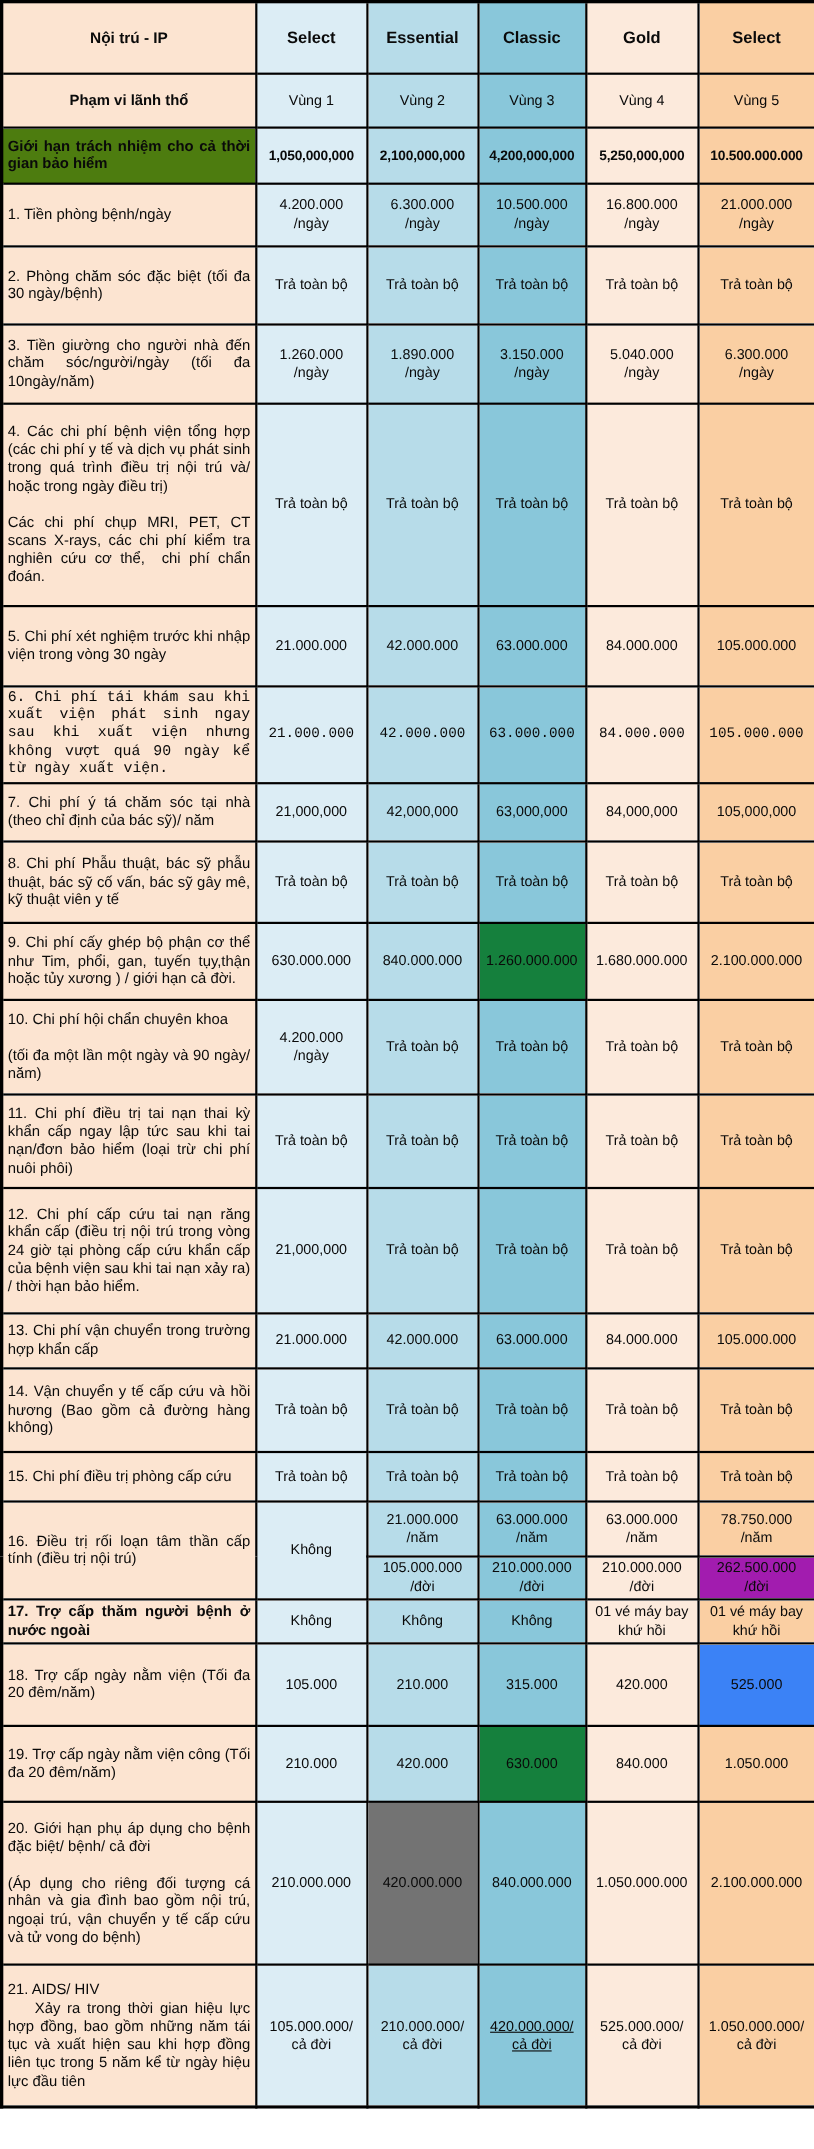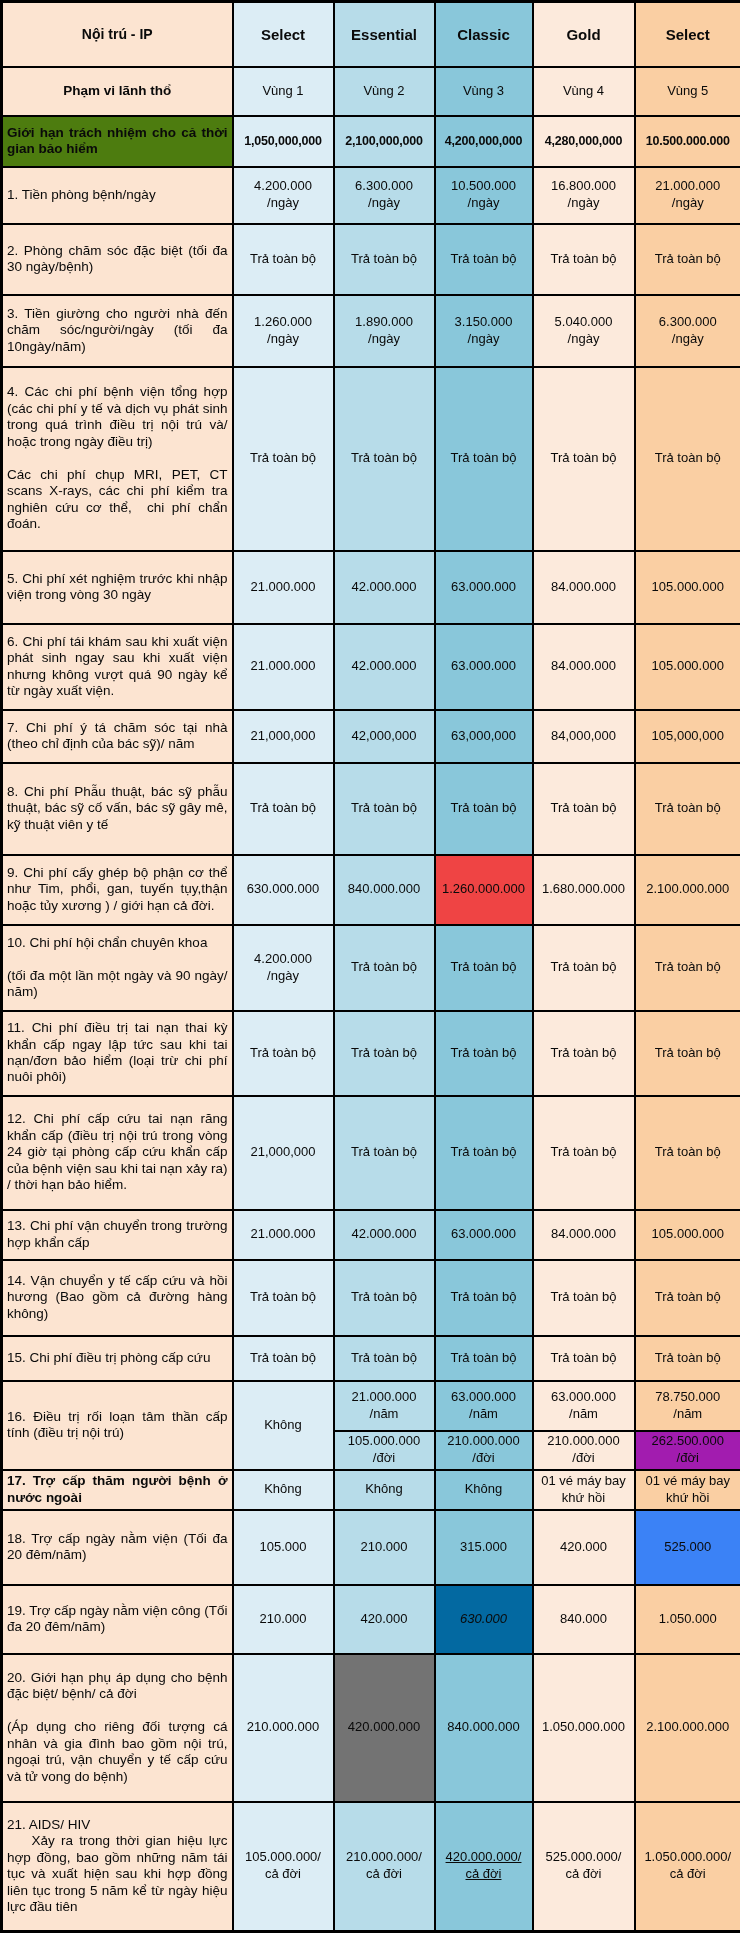--- a/index.html
+++ b/index.html
@@ -43,21 +43,21 @@
         <td class="val" style="background: rgb(183, 220, 233);">Vùng 2</td>
         <td class="val" style="background: rgb(137, 199, 218);">Vùng 3</td>
         <td class="val" style="background: rgb(252, 234, 220);">Vùng 4</td>
         <td class="val" style="background: rgb(250, 207, 163);">Vùng 5</td>
       </tr>
       <tr style="height: 51px;">
         <td class="label-col limit-label" style="background: #4d7c0f;">Giới hạn trách nhiệm cho cả thời gian bảo hiểm</td>
         <td class="val limit" style="background: rgb(220, 237, 245);">1,050,000,000</td>
         <td class="val limit" style="background: rgb(183, 220, 233);">2,100,000,000</td>
         <td class="val limit" style="background: rgb(137, 199, 218);">4,200,000,000</td>
-        <td class="val limit" style="background: rgb(252, 234, 220);">4,280,000,000</td>
+        <td class="val limit" style="background: rgb(252, 234, 220);">5,250,000,000</td>
         <td class="val limit" style="background: rgb(250, 207, 163);">10.500.000.000</td>
       </tr>
       <tr style="height: 57px;">
         <td class="label-col" style="background: rgb(252, 228, 209);">1. Tiền phòng bệnh/ngày</td>
         <td class="val" style="background: rgb(220, 237, 245);">4.200.000
 /ngày</td>
         <td class="val" style="background: rgb(183, 220, 233);">6.300.000
 /ngày</td>
         <td class="val" style="background: rgb(137, 199, 218);">10.500.000
 /ngày</td>
@@ -98,49 +98,49 @@
         <td class="val" style="background: rgb(250, 207, 163);">Trả toàn bộ</td>
       </tr>
       <tr style="height: 73px;">
         <td class="label-col" style="background: rgb(252, 228, 209);">5. Chi phí xét nghiệm trước khi nhập viện trong vòng 30 ngày</td>
         <td class="val" style="background: rgb(220, 237, 245);">21.000.000</td>
         <td class="val" style="background: rgb(183, 220, 233);">42.000.000</td>
         <td class="val" style="background: rgb(137, 199, 218);">63.000.000</td>
         <td class="val" style="background: rgb(252, 234, 220);">84.000.000</td>
         <td class="val" style="background: rgb(250, 207, 163);">105.000.000</td>
       </tr>
-      <tr style="height: 86px;">
+      <tr style="height: 86px; font-family: Liberation Mono, monospace;">
         <td class="label-col" style="background: rgb(252, 228, 209);">6. Chi phí tái khám sau khi xuất viện phát sinh ngay sau khi xuất viện nhưng không vượt quá 90 ngày kể từ ngày xuất viện.</td>
         <td class="val" style="background: rgb(220, 237, 245);">21.000.000</td>
         <td class="val" style="background: rgb(183, 220, 233);">42.000.000</td>
         <td class="val" style="background: rgb(137, 199, 218);">63.000.000</td>
         <td class="val" style="background: rgb(252, 234, 220);">84.000.000</td>
         <td class="val" style="background: rgb(250, 207, 163);">105.000.000</td>
       </tr>
       <tr style="height: 53px;">
         <td class="label-col" style="background: rgb(252, 228, 209);">7. Chi phí ý tá chăm sóc tại nhà (theo chỉ định của bác sỹ)/ năm</td>
         <td class="val" style="background: rgb(220, 237, 245);">21,000,000</td>
         <td class="val" style="background: rgb(183, 220, 233);">42,000,000</td>
         <td class="val" style="background: rgb(137, 199, 218);">63,000,000</td>
         <td class="val" style="background: rgb(252, 234, 220);">84,000,000</td>
         <td class="val" style="background: rgb(250, 207, 163);">105,000,000</td>
       </tr>
-      <tr style="height: 92px;">
+      <tr style="height: 74px;">
         <td class="label-col" style="background: rgb(252, 228, 209);">8. Chi phí Phẫu thuật, bác sỹ phẫu thuật, bác sỹ cố vấn, bác sỹ gây mê, kỹ thuật viên y tế</td>
         <td class="val" style="background: rgb(220, 237, 245);">Trả toàn bộ</td>
         <td class="val" style="background: rgb(183, 220, 233);">Trả toàn bộ</td>
         <td class="val" style="background: rgb(137, 199, 218);">Trả toàn bộ</td>
         <td class="val" style="background: rgb(252, 234, 220);">Trả toàn bộ</td>
         <td class="val" style="background: rgb(250, 207, 163);">Trả toàn bộ</td>
       </tr>
       <tr style="height: 70px;">
         <td class="label-col" style="background: rgb(252, 228, 209);">9. Chi phí cấy ghép bộ phận cơ thể như Tim, phổi, gan, tuyến tụy,thận hoặc tủy xương ) / giới hạn cả đời.</td>
         <td class="val" style="background: rgb(220, 237, 245);">630.000.000</td>
         <td class="val" style="background: rgb(183, 220, 233);">840.000.000</td>
-        <td class="val" style="background: #ef4444;">1.260.000.000</td>
+        <td class="val" style="background: #15803d;">1.260.000.000</td>
         <td class="val" style="background: rgb(252, 234, 220);">1.680.000.000</td>
         <td class="val" style="background: rgb(250, 207, 163);">2.100.000.000</td>
       </tr>
       <tr style="height: 86px;">
         <td class="label-col" style="background: rgb(252, 228, 209);">10. Chi phí hội chẩn chuyên khoa
 
 (tối đa một lần một ngày và 90 ngày/ năm)</td>
         <td class="val" style="background: rgb(220, 237, 245);">4.200.000
 /ngày</td>
         <td class="val" style="background: rgb(183, 220, 233);">Trả toàn bộ</td>
@@ -225,21 +225,21 @@
         <td class="val" style="background: rgb(220, 237, 245);">105.000</td>
         <td class="val" style="background: rgb(183, 220, 233);">210.000</td>
         <td class="val" style="background: rgb(137, 199, 218);">315.000</td>
         <td class="val" style="background: rgb(252, 234, 220);">420.000</td>
         <td class="val" style="background: #3b82f6;">525.000</td>
       </tr>
       <tr style="height: 69px;">
         <td class="label-col" style="background: rgb(252, 228, 209);">19. Trợ cấp ngày nằm viện công (Tối đa 20 đêm/năm)</td>
         <td class="val" style="background: rgb(220, 237, 245);">210.000</td>
         <td class="val" style="background: rgb(183, 220, 233);">420.000</td>
-        <td class="val" style="background: #0369a1; font-style: italic;">630.000</td>
+        <td class="val" style="background: #15803d;">630.000</td>
         <td class="val" style="background: rgb(252, 234, 220);">840.000</td>
         <td class="val" style="background: rgb(250, 207, 163);">1.050.000</td>
       </tr>
       <tr style="height: 148px;">
         <td class="label-col" style="background: rgb(252, 228, 209);">20. Giới hạn phụ áp dụng cho bệnh đặc biệt/ bệnh/ cả đời
 
 (Áp dụng cho riêng đối tượng cá nhân và gia đình bao gồm nội trú, ngoại trú, vận chuyển y tế cấp cứu và tử vong do bệnh)</td>
         <td class="val" style="background: rgb(220, 237, 245);">210.000.000</td>
         <td class="val" style="background: #737373;">420.000.000</td>
         <td class="val" style="background: rgb(137, 199, 218);">840.000.000</td>

